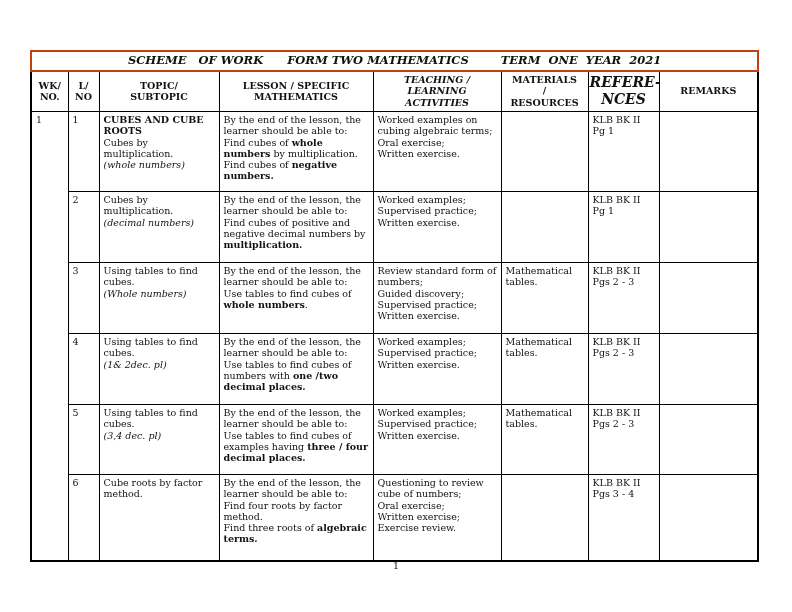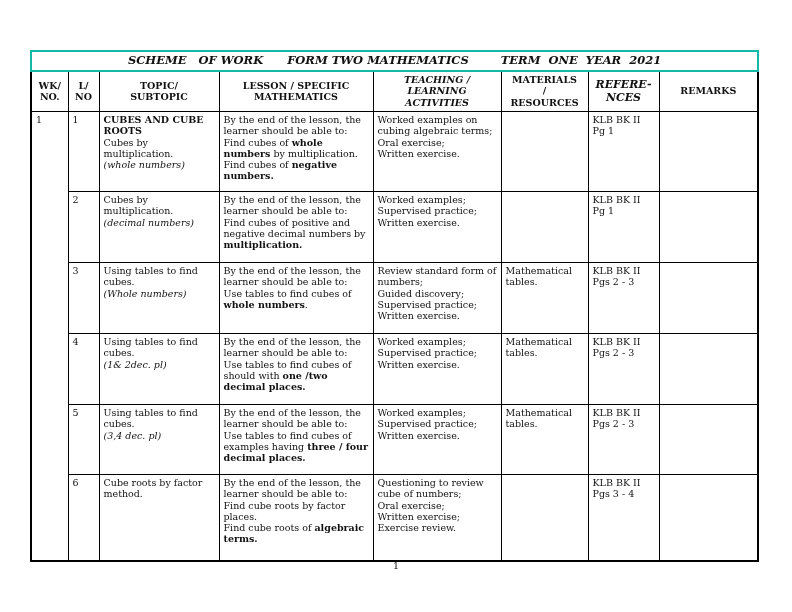--- a/index.html
+++ b/index.html
@@ -31,21 +31,21 @@
     overflow: hidden;
   }
   tr.title-row td {
     font-weight: bold;
     font-style: italic;
     font-size: 11.5px;
     text-align: center;
     white-space: pre;
     padding: 2px 0;
     vertical-align: middle;
-    border: 2px solid #14b8a6;
+    border: 2px solid #c2410c;
   }
   tr.head-row th {
     font-weight: bold;
     font-size: 9.5px;
     text-align: center;
     vertical-align: middle;
     white-space: pre-line;
     line-height: 1.25;
     padding: 2px 1px;
   }
@@ -105,21 +105,21 @@
 NO</th>
       <th>TOPIC/
 SUBTOPIC</th>
       <th>LESSON / SPECIFIC
 MATHEMATICS</th>
       <th class="it-head">TEACHING / LEARNING
 ACTIVITIES</th>
       <th>MATERIALS
 /
 RESOURCES</th>
-      <th class="it-head" style="font-size:11px">REFERE-
+      <th class="it-head" style="font-size:14px">REFERE-
 NCES</th>
       <th>REMARKS</th>
     </tr>
 
     <tr class="r1">
       <td class="wk" rowspan="6">1</td>
       <td class="lno">1</td>
       <td class="rich">
             <div><span class="b">CUBES AND CUBE ROOTS</span></div>
             <div><span>Cubes by multiplication.</span></div>
@@ -179,21 +179,21 @@
     </tr>
 
     <tr class="r4">
       <td class="lno">4</td>
       <td class="rich">
             <div><span>Using tables to find cubes.</span></div>
             <div><span class="i">(1&amp; 2dec. pl)</span></div>
           </td>
       <td class="rich">
             <div><span>By the end of the lesson, the learner should be able to:</span></div>
-            <div><span>Use tables to find cubes of should with </span><span class="b">one /two decimal places.</span></div>
+            <div><span>Use tables to find cubes of numbers with </span><span class="b">one /two decimal places.</span></div>
           </td>
       <td class="pre">Worked examples;
 Supervised practice;
 Written exercise.</td>
       <td class="mat pre">Mathematical tables.</td>
       <td class="ref">KLB  BK II
 Pgs 2 - 3</td>
       <td></td>
     </tr>
 
@@ -216,22 +216,22 @@
       <td></td>
     </tr>
 
     <tr class="r6">
       <td class="lno">6</td>
       <td class="rich">
             <div><span>Cube roots by factor method.</span></div>
           </td>
       <td class="rich small-txt">
             <div><span>By the end of the lesson, the learner should be able to:</span></div>
-            <div><span>Find cube roots by factor places.</span></div>
-            <div><span>Find cube roots of </span><span class="b">algebraic terms.</span></div>
+            <div><span>Find four roots by factor method.</span></div>
+            <div><span>Find three roots of </span><span class="b">algebraic terms.</span></div>
           </td>
       <td class="pre small-txt">Questioning to review cube of numbers;
 Oral exercise;
 Written exercise;
 Exercise review.</td>
       <td class="mat pre"></td>
       <td class="ref">KLB  BK II
 Pgs 3 - 4</td>
       <td></td>
     </tr>

